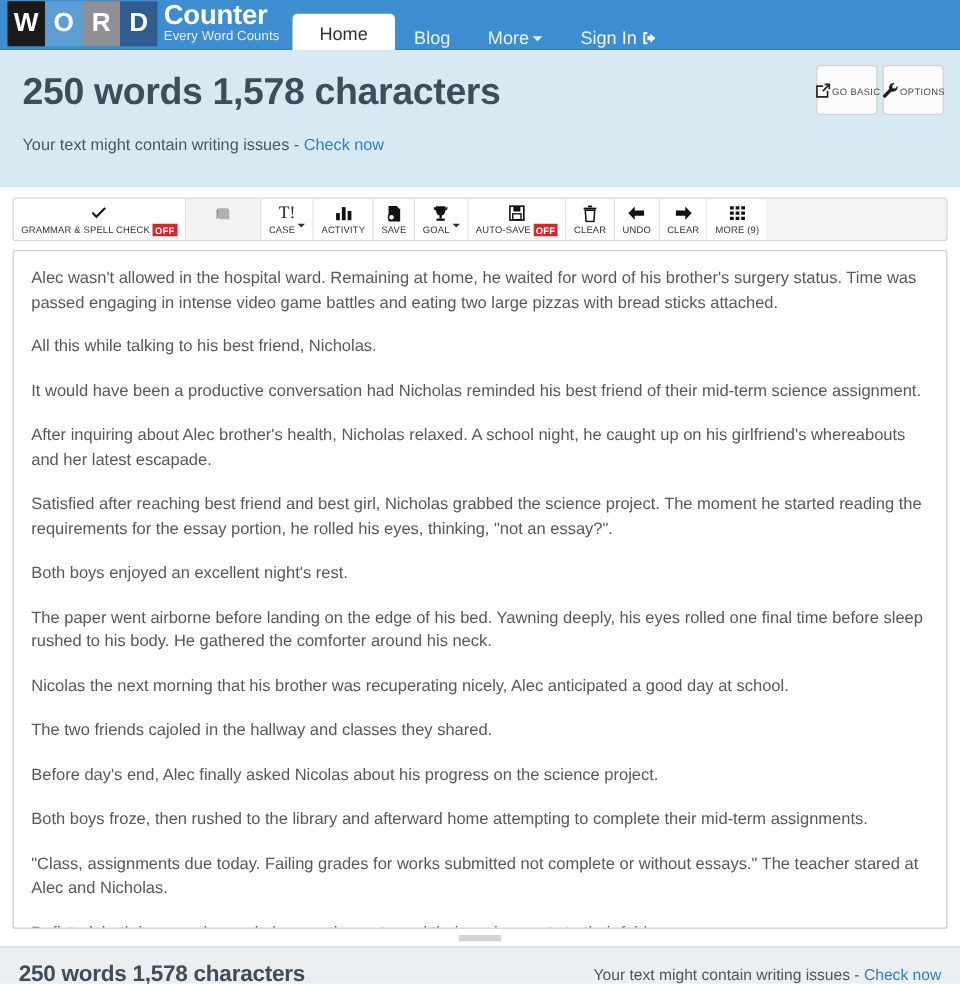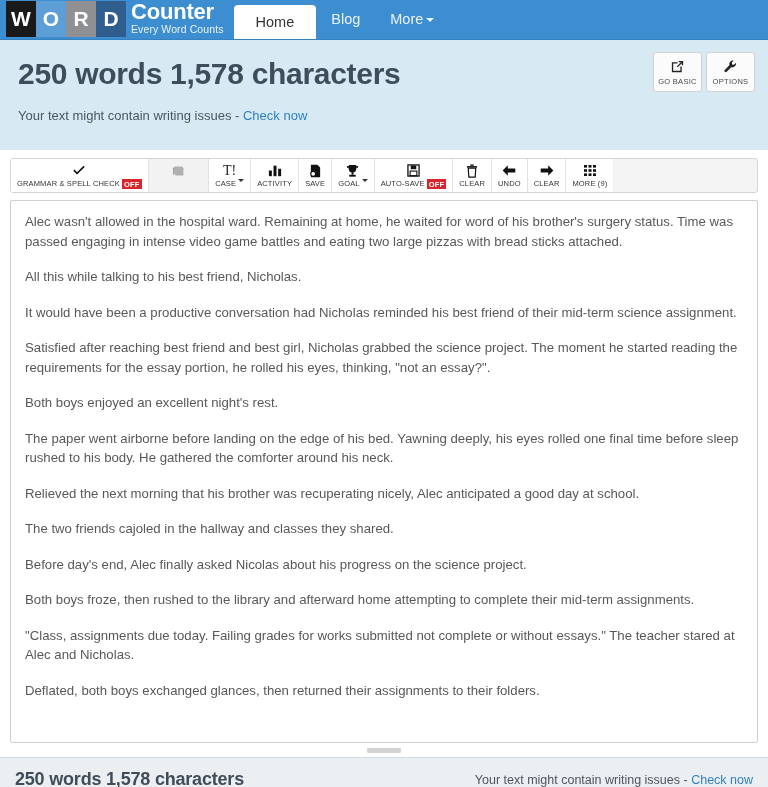--- a/index.html
+++ b/index.html
@@ -51,21 +51,21 @@
     display: block;
     line-height: 22px;
   }
   .logo-sub {
     color: #e9f1f8;
     font-size: 10.5px;
     display: block;
     line-height: 12px;
     letter-spacing: 0.1px;
   }
-  .nav-items { display: flex; align-items: flex-end; height: 28px; margin-left: 10px; }
+  .nav-items { display: flex; height: 28px; margin-left: 10px; }
   .nav-item {
     color: #eaf2f9;
     font-size: 14.5px;
     padding: 0 15px;
     height: 40px;
     line-height: 40px;
     text-decoration: none;
     white-space: nowrap;
     cursor: pointer;
   }
@@ -117,21 +117,21 @@
     display: flex;
     gap: 4px;
   }
   .hdr-btn {
     width: 49px;
     height: 40px;
     background: #fbfbfb;
     border: 1px solid #d2d2d2;
     border-radius: 3px;
     display: flex;
-    flex-direction: column;
+    flex-direction: row;
     align-items: center;
     justify-content: center;
     cursor: pointer;
   }
   .hdr-btn .ic { height: 17px; display: flex; align-items: center; color: #2b2b2b; }
   .hdr-btn .lb {
     font-size: 7.5px;
     color: #4a4a4a;
     letter-spacing: 0.3px;
     margin-top: 2px;
@@ -274,20 +274,24 @@
     <div class="logo-text">
       <span class="logo-title">Counter</span>
       <span class="logo-sub">Every Word Counts</span>
     </div>
   </div>
 
   <div class="nav-items">
     <a class="nav-item active">Home</a>
     <a class="nav-item">Blog</a>
     <a class="nav-item"><span>More</span><span class="caret-d"></span></a>
+    <a class="nav-item"><span>Sign In</span><span class="signin-icon"><svg width="13" height="13" viewBox="0 0 16 16">
+            <path d="M6 2H3a1 1 0 0 0-1 1v10a1 1 0 0 0 1 1h3v-2H4V4h2V2z" fill="#fff"></path>
+            <path d="M9 3.5l5 4.5-5 4.5V10H6V6h3V3.5z" fill="#fff"></path>
+          </svg></span></a>
   </div>
 </div>
 
 <div class="header-band">
   <h1 class="count-title">250 words 1,578 characters</h1>
   <div class="issues-line">
     <span>Your text might contain writing issues -</span>
     <a>Check now</a>
   </div>
 
@@ -446,24 +450,25 @@
     </div>
 
   </div>
 </div>
 
 <div class="editor-wrap">
   <div class="editor" id="editor-body">
     <p>Alec wasn't allowed in the hospital ward. Remaining at home, he waited for word of his brother's surgery status. Time was passed engaging in intense video game battles and eating two large pizzas with bread sticks attached.</p>
       <p>All this while talking to his best friend, Nicholas.</p>
       <p>It would have been a productive conversation had Nicholas reminded his best friend of their mid-term science assignment.</p>
+      <p>After inquiring about Alec brother's health, Nicholas relaxed. A school night, he caught up on his girlfriend's whereabouts and her latest escapade.</p>
       <p>Satisfied after reaching best friend and best girl, Nicholas grabbed the science project. The moment he started reading the requirements for the essay portion, he rolled his eyes, thinking, "not an essay?".</p>
       <p>Both boys enjoyed an excellent night's rest.</p>
       <p>The paper went airborne before landing on the edge of his bed. Yawning deeply, his eyes rolled one final time before sleep rushed to his body. He gathered the comforter around his neck.</p>
-      <p>Relieved the next morning that his brother was recuperating nicely, Alec anticipated a good day at school.</p>
+      <p>Nicolas the next morning that his brother was recuperating nicely, Alec anticipated a good day at school.</p>
       <p>The two friends cajoled in the hallway and classes they shared.</p>
       <p>Before day's end, Alec finally asked Nicolas about his progress on the science project.</p>
       <p>Both boys froze, then rushed to the library and afterward home attempting to complete their mid-term assignments.</p>
       <p>"Class, assignments due today. Failing grades for works submitted not complete or without essays."  The teacher stared at Alec and Nicholas.</p>
       <p>Deflated, both boys exchanged glances, then returned their assignments to their folders.</p>
       <div class="editor-scroll"></div>
   </div>
   <div class="resize-grip">
     <div class="grip-bar"></div>
   </div>

